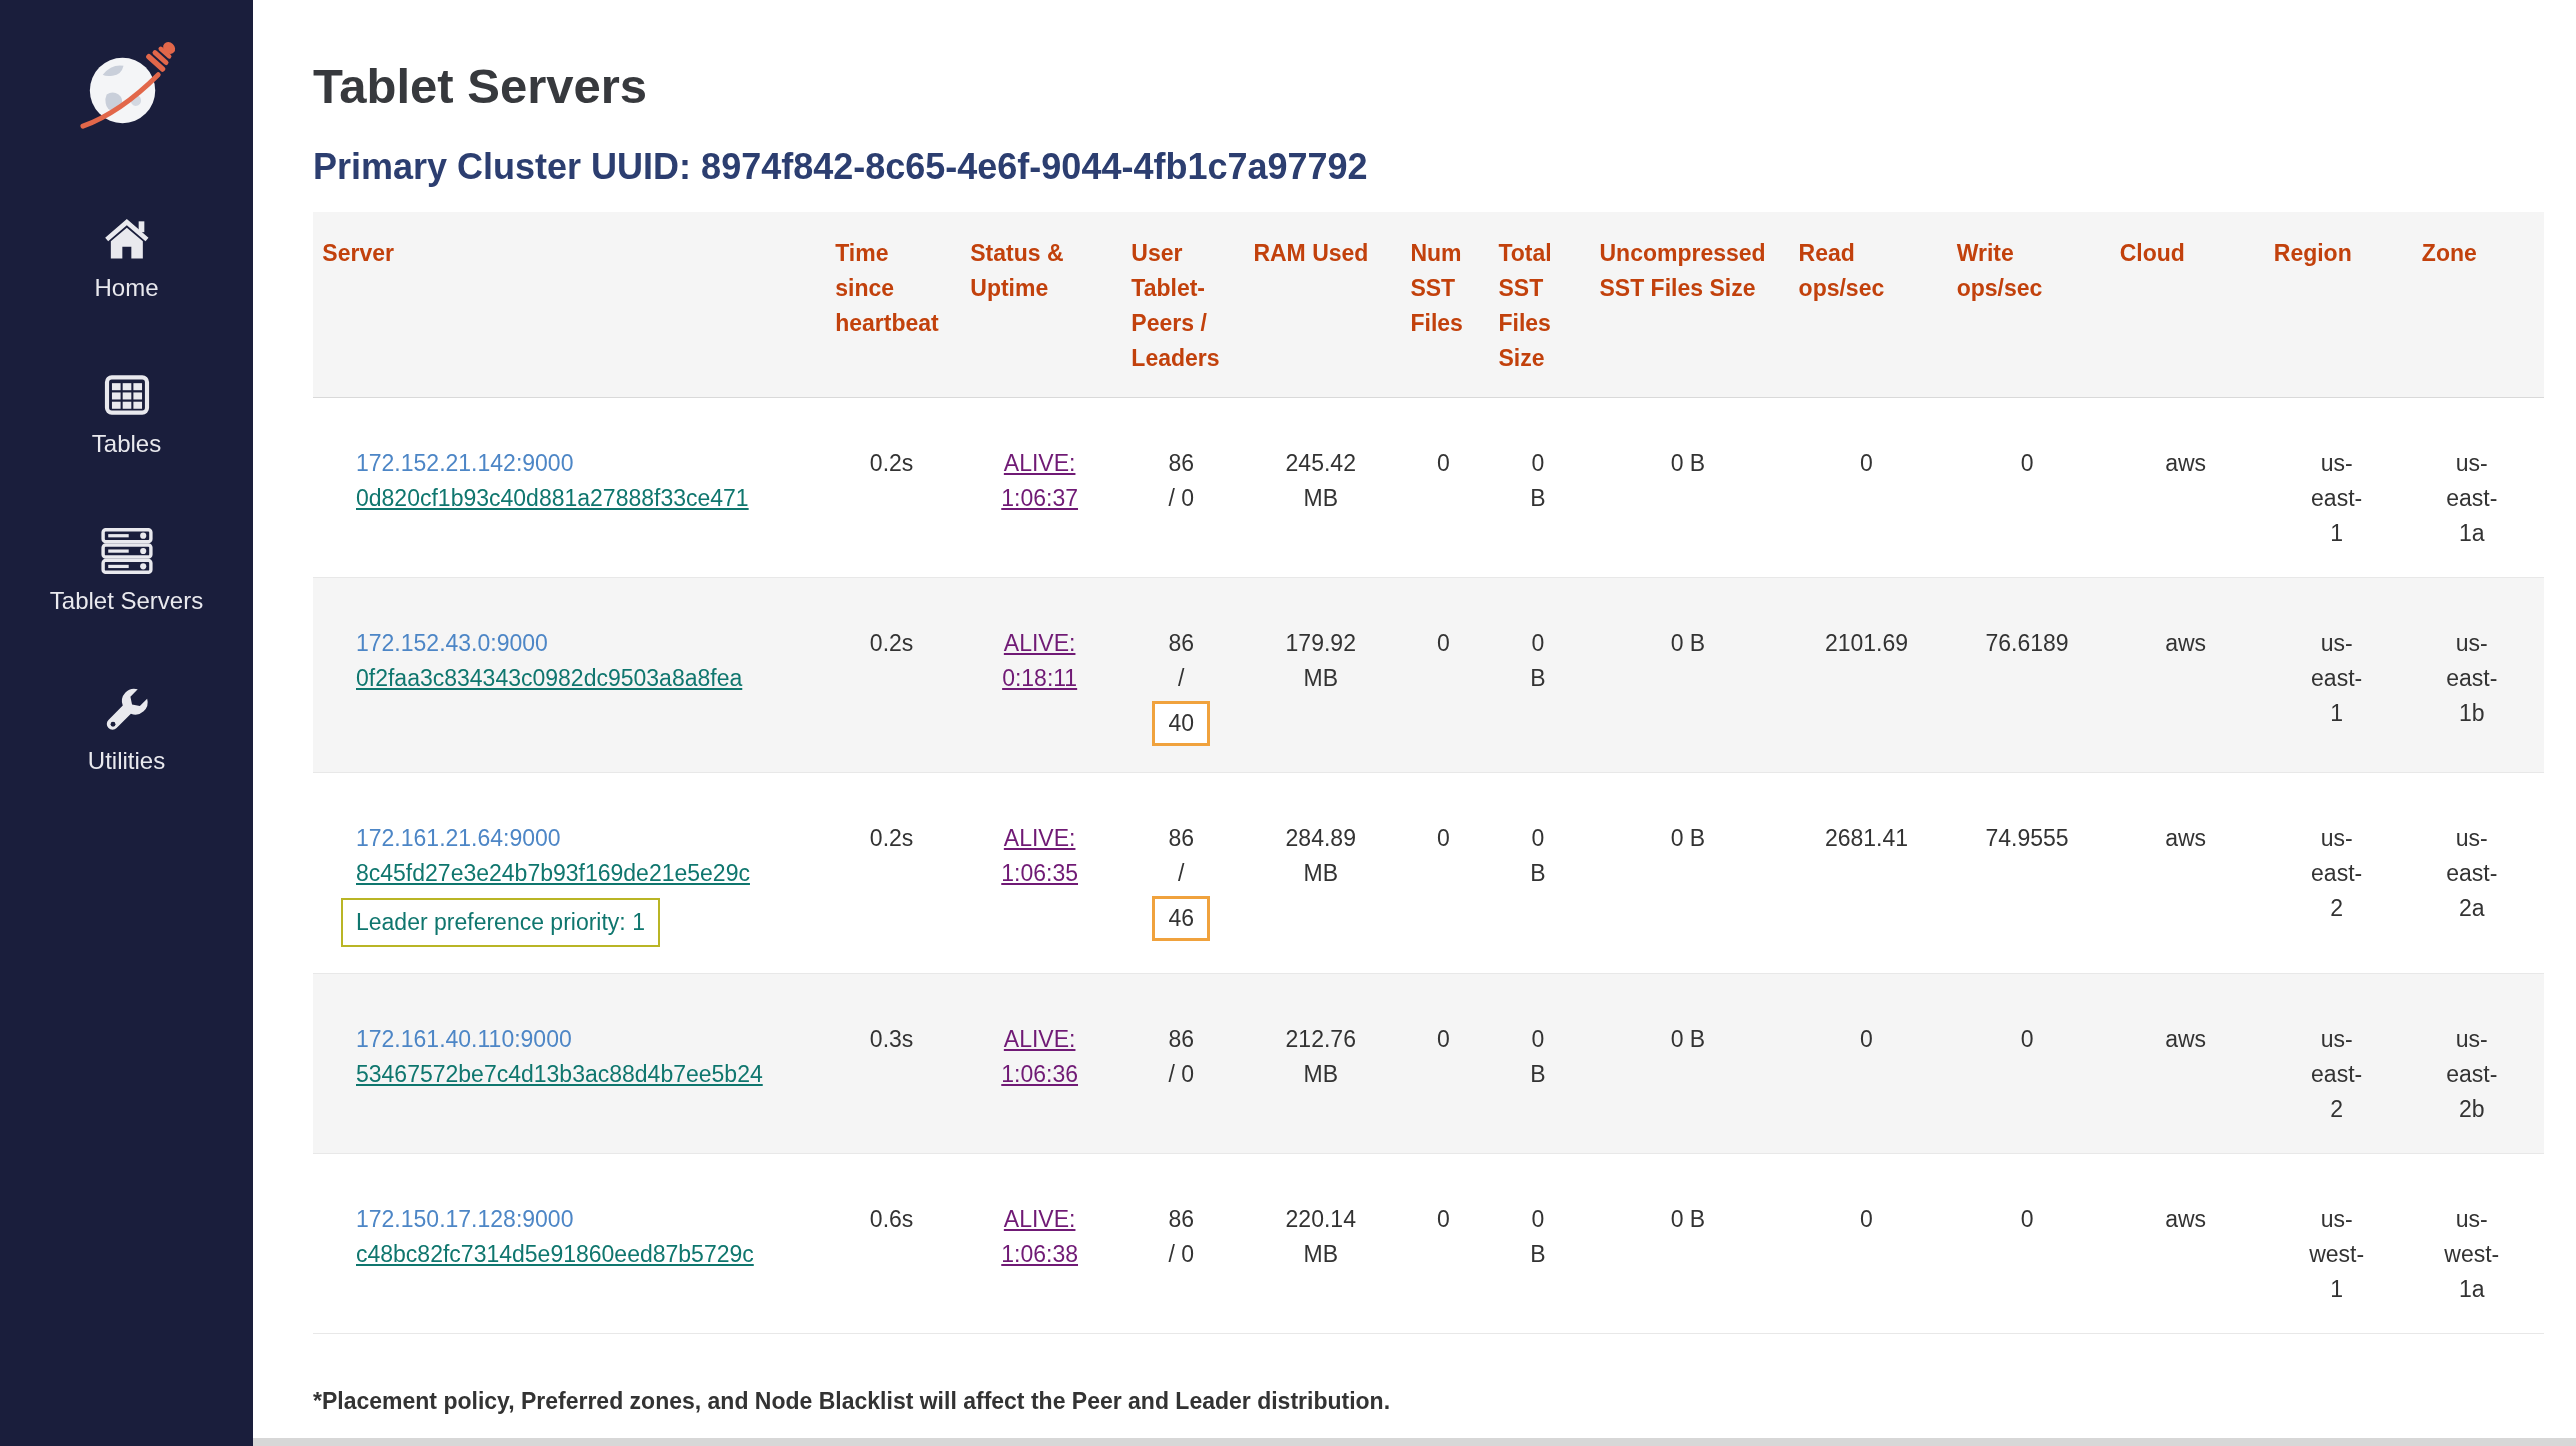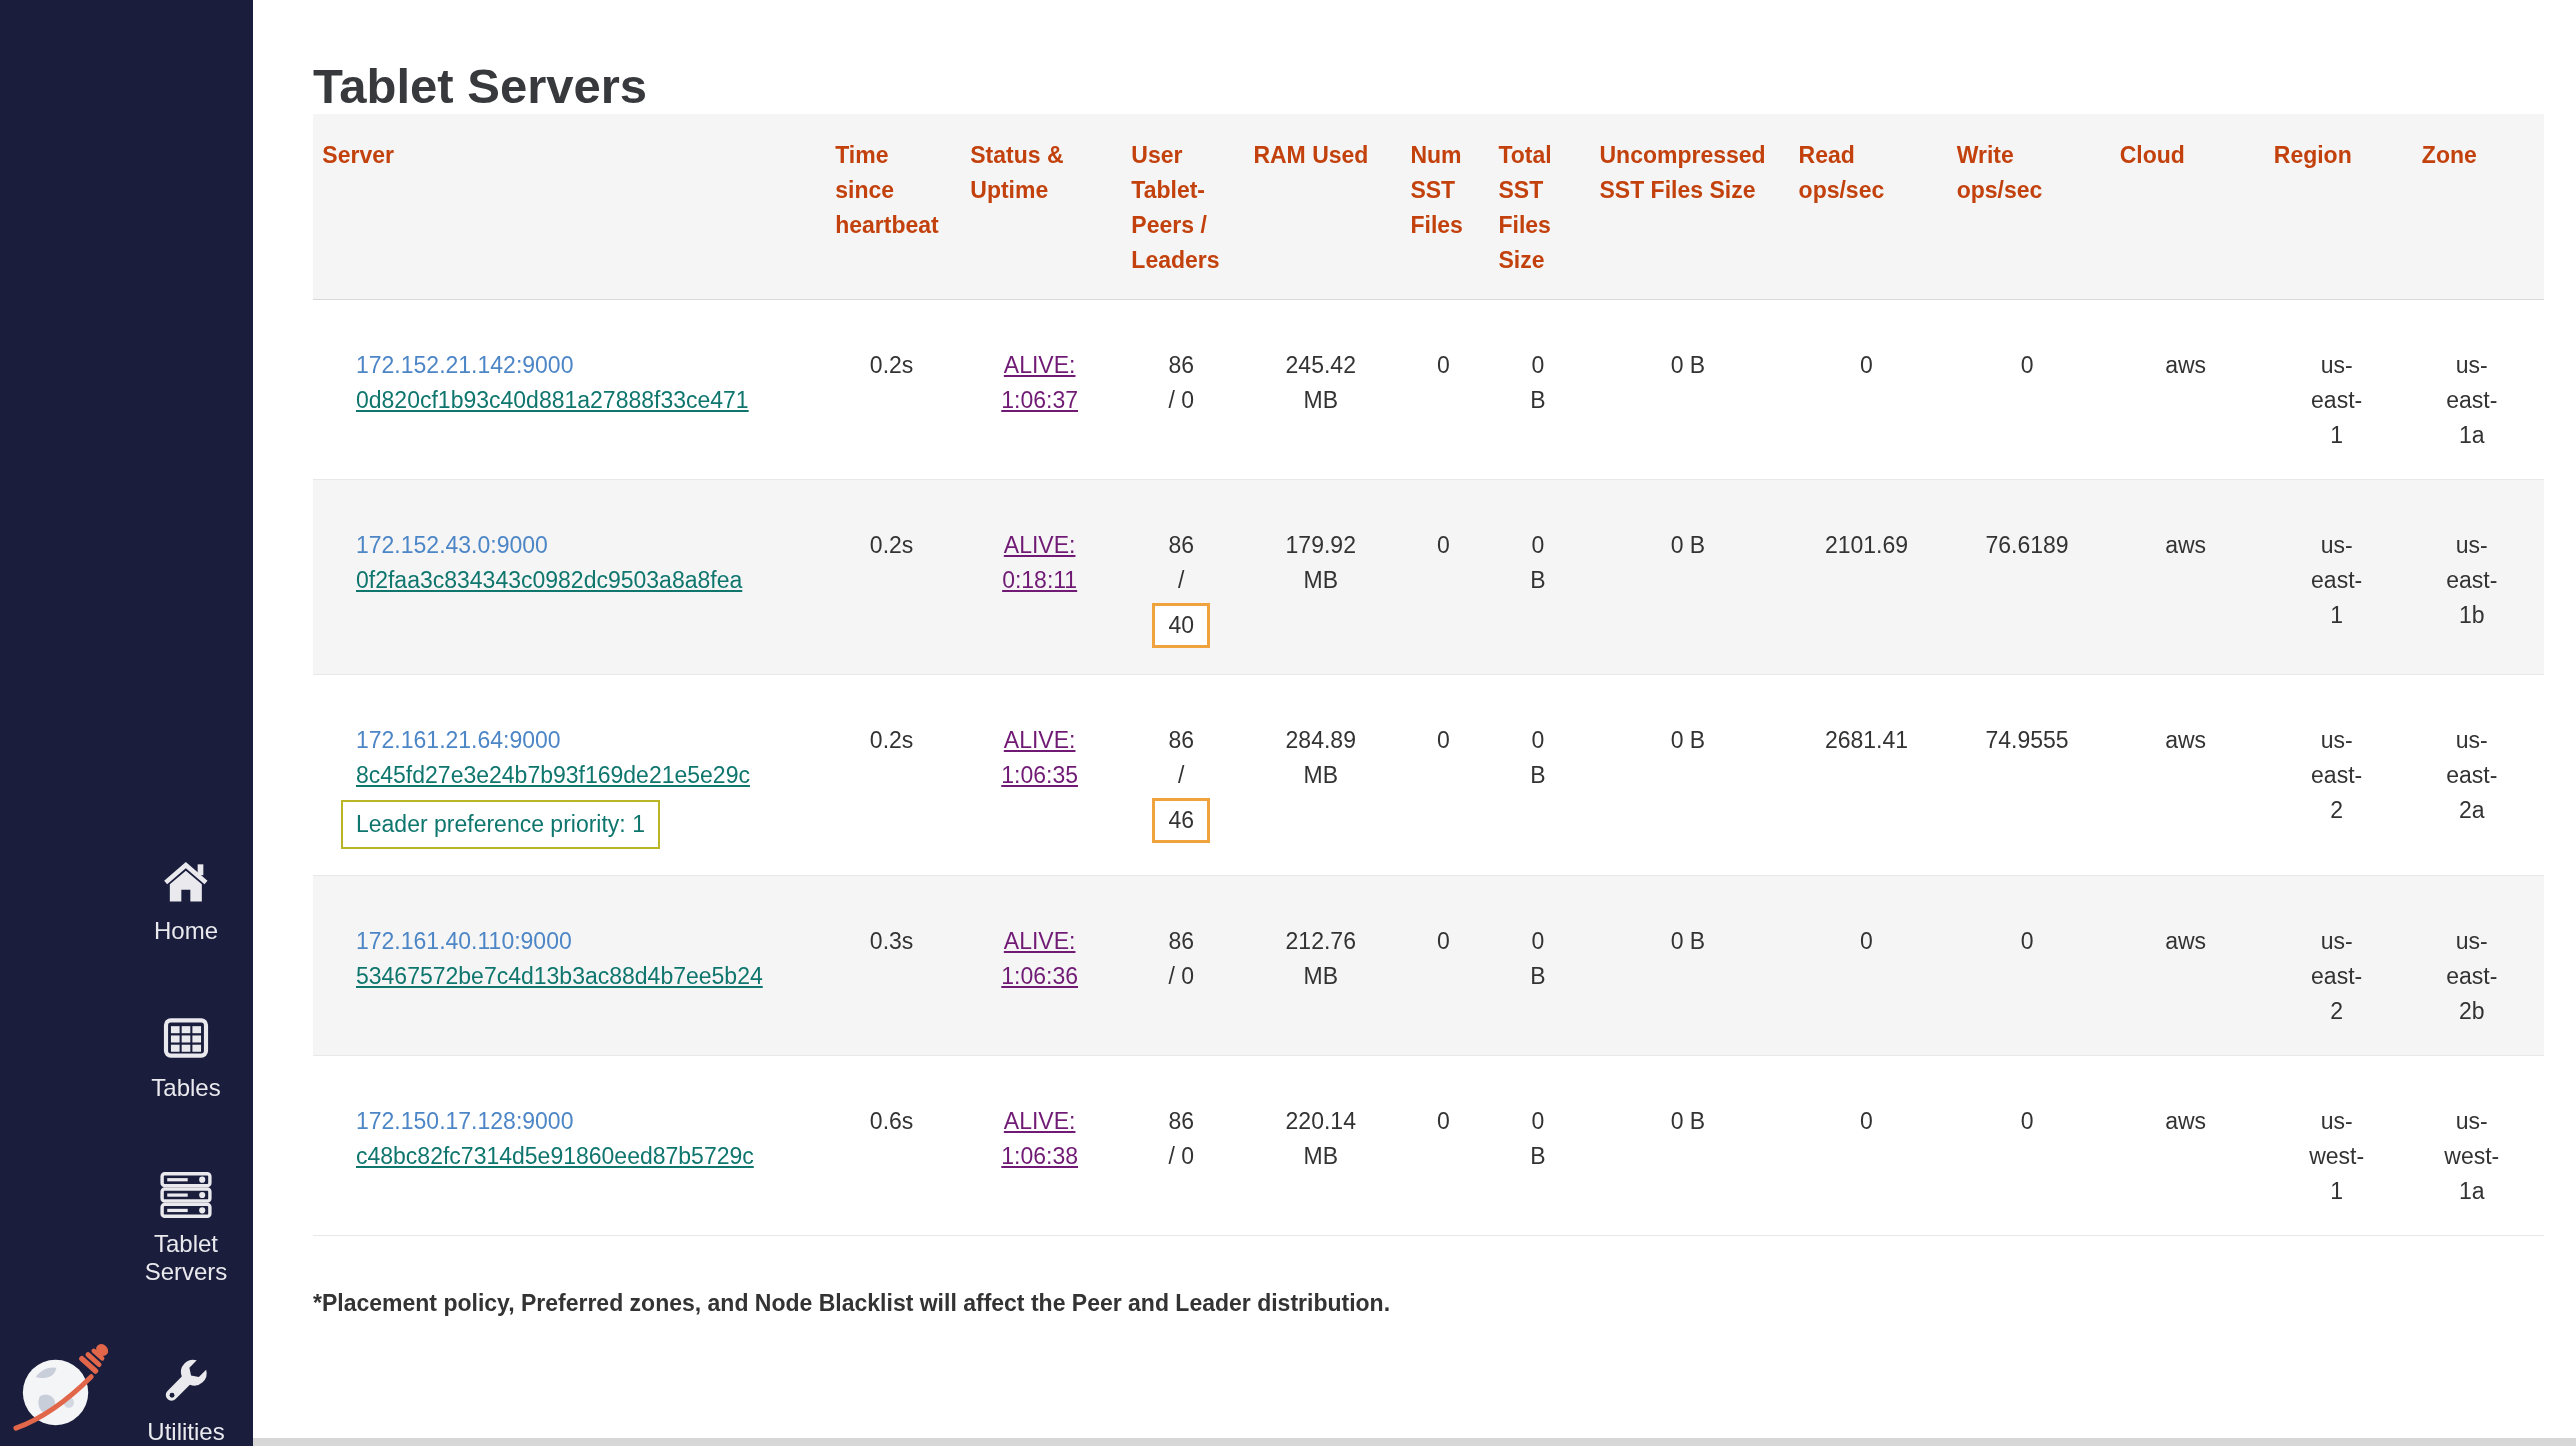--- a/index.html
+++ b/index.html
@@ -5,21 +5,21 @@
   * { box-sizing: border-box; }
   html, body { margin: 0; padding: 0; }
   body {
     width: 2576px; height: 1446px; overflow: hidden;
     font-family: "Liberation Sans", sans-serif;
     background: #ffffff; position: relative;
   }
   
   .sidebar {
     position: fixed; left: 0; top: 0; bottom: 0; width: 253px;
-    background: #1a1e3c; display: flex; flex-direction: row; align-items: flex-end;
+    background: #1a1e3c; display: flex; flex-direction: column; align-items: center;
     z-index: 5;
   }
   .logo { margin-top: 37px; cursor: pointer; }
   .nav-item {
     margin-top: 69px; display: flex; flex-direction: column; align-items: center;
     gap: 11.2px; color: #e9e9ee; font-size: 24px; cursor: pointer; text-align: center;
   }
   .nav-item .icon { line-height: 0; }
   
   .main { margin-left: 253px; padding: 0 18.6px 0 60px; }
@@ -133,20 +133,21 @@
               <path d="M28.4 9.1 a7.6 7.6 0 0 1 -10 9.2 L9.6 27.1 a3.5 3.5 0 0 1 -5 -5 L13.4 13.3 a7.6 7.6 0 0 1 9.2-10 L18.1 7.8 l1 4.8 4.8 1 z" fill="#e9e9ee"></path>
               <circle cx="7.4" cy="24.8" r="1.5" fill="#1a1e3c"></circle>
             </svg></span>
           <span class="label">Utilities</span>
         </div>
       </nav>
   </aside>
 
   <main class="main">
     <h1 class="page-title">Tablet Servers</h1>
+    <h2 class="uuid-heading">Primary Cluster UUID: 8974f842-8c65-4e6f-9044-4fb1c7a97792</h2>
 
     <table class="ts-table">
       <colgroup>
         <col class="col-server">
           <col class="col-heartbeat">
           <col class="col-status">
         <col class="col-peers">
           <col class="col-ram">
           <col class="col-numsst">
         <col class="col-totalsst">

